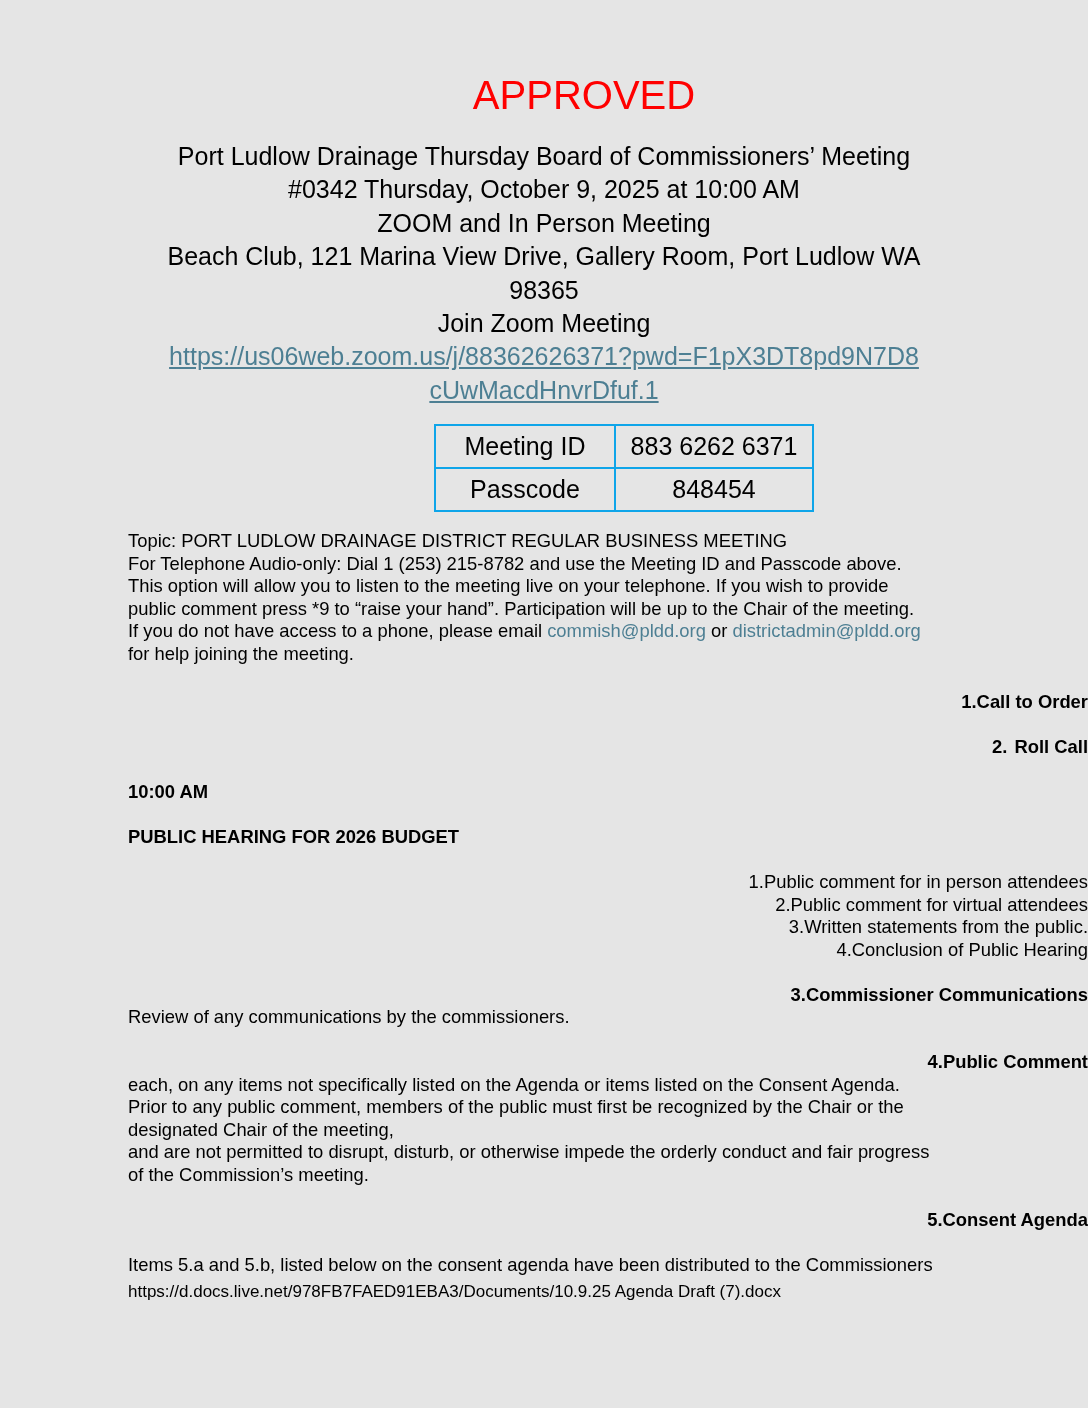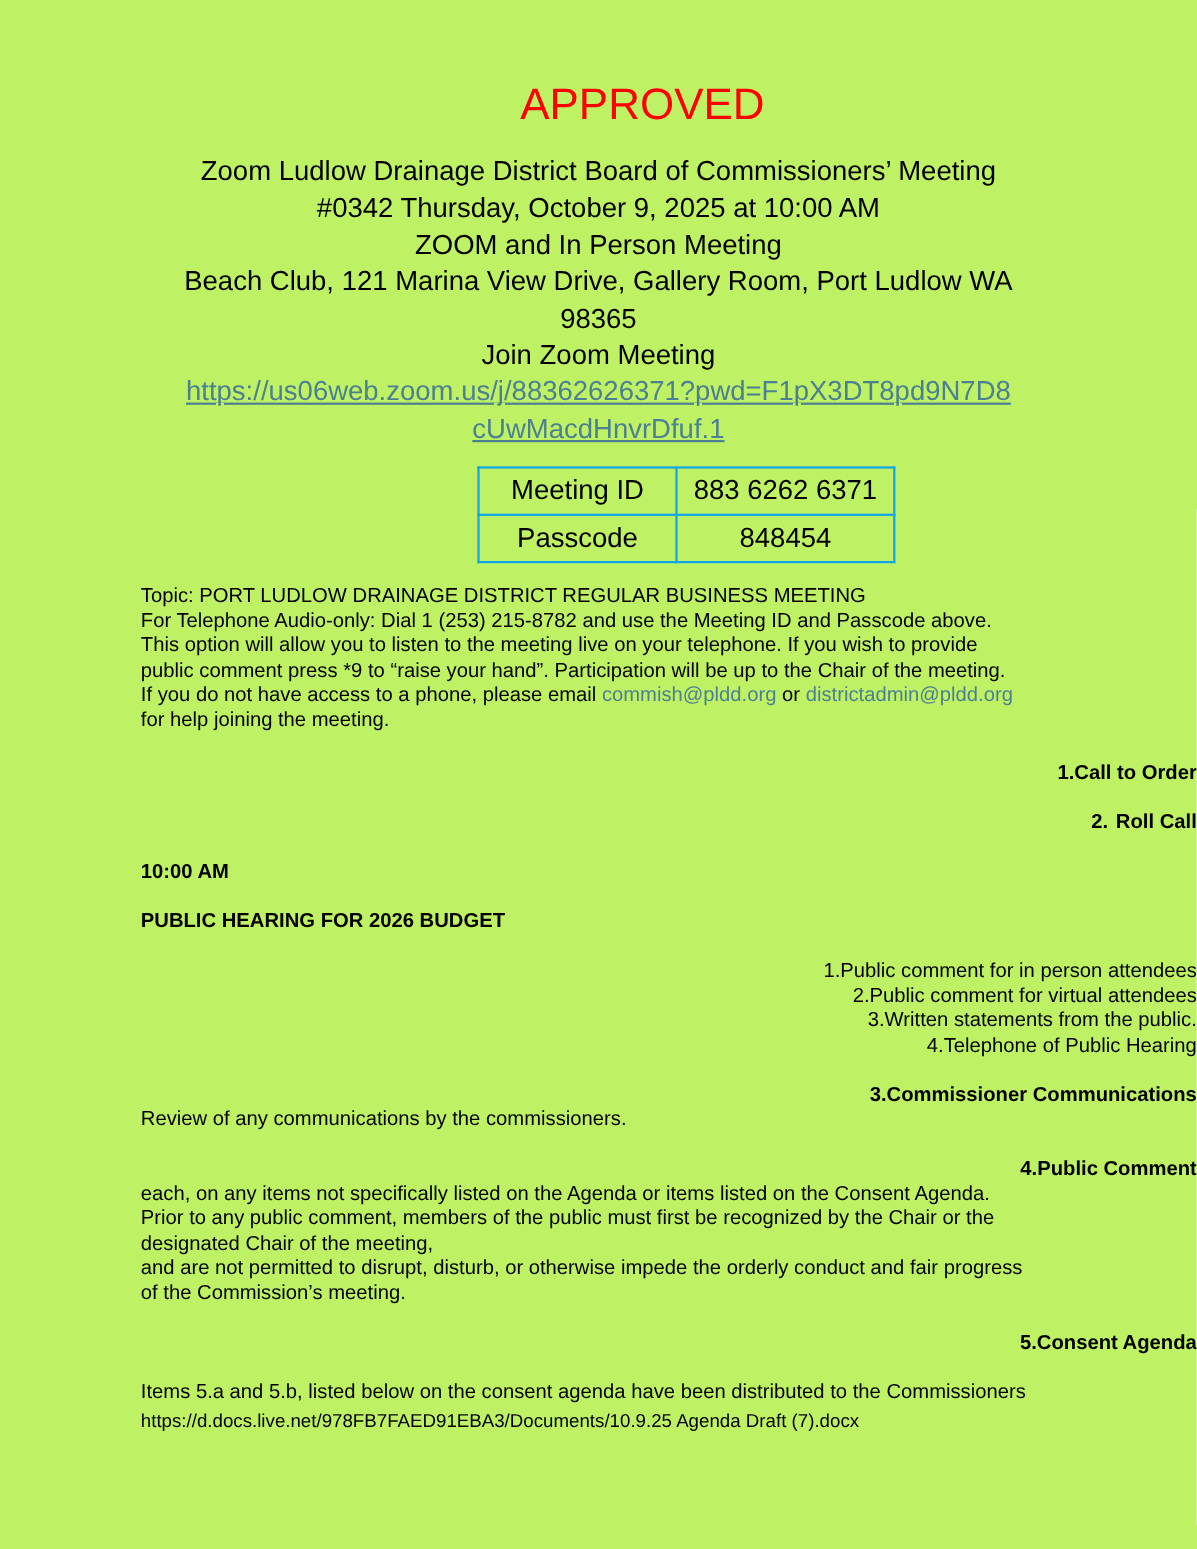--- a/index.html
+++ b/index.html
@@ -1,20 +1,20 @@
 <!DOCTYPE html>
 <html><head>
 <meta charset="utf-8">
 <style>
   html, body { margin: 0; padding: 0; background: #ffffff; }
   .page {
     position: relative;
     width: 1088px;
     height: 1408px;
-    background: #bef264;
+    background: #e5e5e5;
     font-family: "Liberation Sans", sans-serif;
     color: #000000;
     overflow: hidden;
   }
   
   .approved {
     position: relative;
     left: 40px;
     padding-top: 72px;
     text-align: center;
@@ -74,21 +74,21 @@
   }
 </style>
 </head>
 <body>
 
 <div class="page">
 
   <div class="approved">APPROVED</div>
 
   <div class="head">
-    <div class="hline">Zoom Ludlow Drainage District Board of Commissioners’ Meeting</div>
+    <div class="hline">Port Ludlow Drainage Thursday Board of Commissioners’ Meeting</div>
     <div class="hline">#0342 Thursday, October 9, 2025 at 10:00 AM</div>
     <div class="hline">ZOOM and In Person Meeting</div>
     <div class="hline">Beach Club, 121 Marina View Drive, Gallery Room, Port Ludlow WA</div>
     <div class="hline">98365</div>
     <div class="hline">Join Zoom Meeting</div>
     <a class="zoomlink"><span class="hline">https://us06web.zoom.us/j/88362626371?pwd=F1pX3DT8pd9N7D8</span><br><span class="hline">cUwMacdHnvrDfuf.1</span></a>
   </div>
 
   <table class="meet">
     <tbody>
@@ -119,21 +119,21 @@
     <div class="numitem bold mt-line"><span class="num">2.</span><span class="shift">Roll Call</span></div>
 
     <div class="ln bold mt-line">10:00 AM</div>
 
     <div class="ln bold mt-line">PUBLIC HEARING FOR 2026 BUDGET</div>
 
     <div class="mt-line">
       <div class="numitem"><span class="num">1.</span><span>Public comment for in person attendees</span></div>
       <div class="numitem"><span class="num">2.</span><span>Public comment for virtual attendees</span></div>
       <div class="numitem"><span class="num">3.</span><span>Written statements from the public.</span></div>
-      <div class="numitem"><span class="num">4.</span><span>Telephone of Public Hearing</span></div>
+      <div class="numitem"><span class="num">4.</span><span>Conclusion of Public Hearing</span></div>
     </div>
 
     <div class="numitem bold mt-line"><span class="num">3.</span><span>Commissioner Communications</span></div>
     <div class="ln">Review of any communications by the commissioners.</div>
 
     <div class="numitem bold mt-line"><span class="num">4.</span><span>Public Comment</span></div>
     <div>
       <div class="ln">each, on any items not specifically listed on the Agenda or items listed on the Consent Agenda.</div>
       <div class="ln">Prior to any public comment, members of the public must first be recognized by the Chair or the</div>
       <div class="ln">designated Chair of the meeting,</div>

